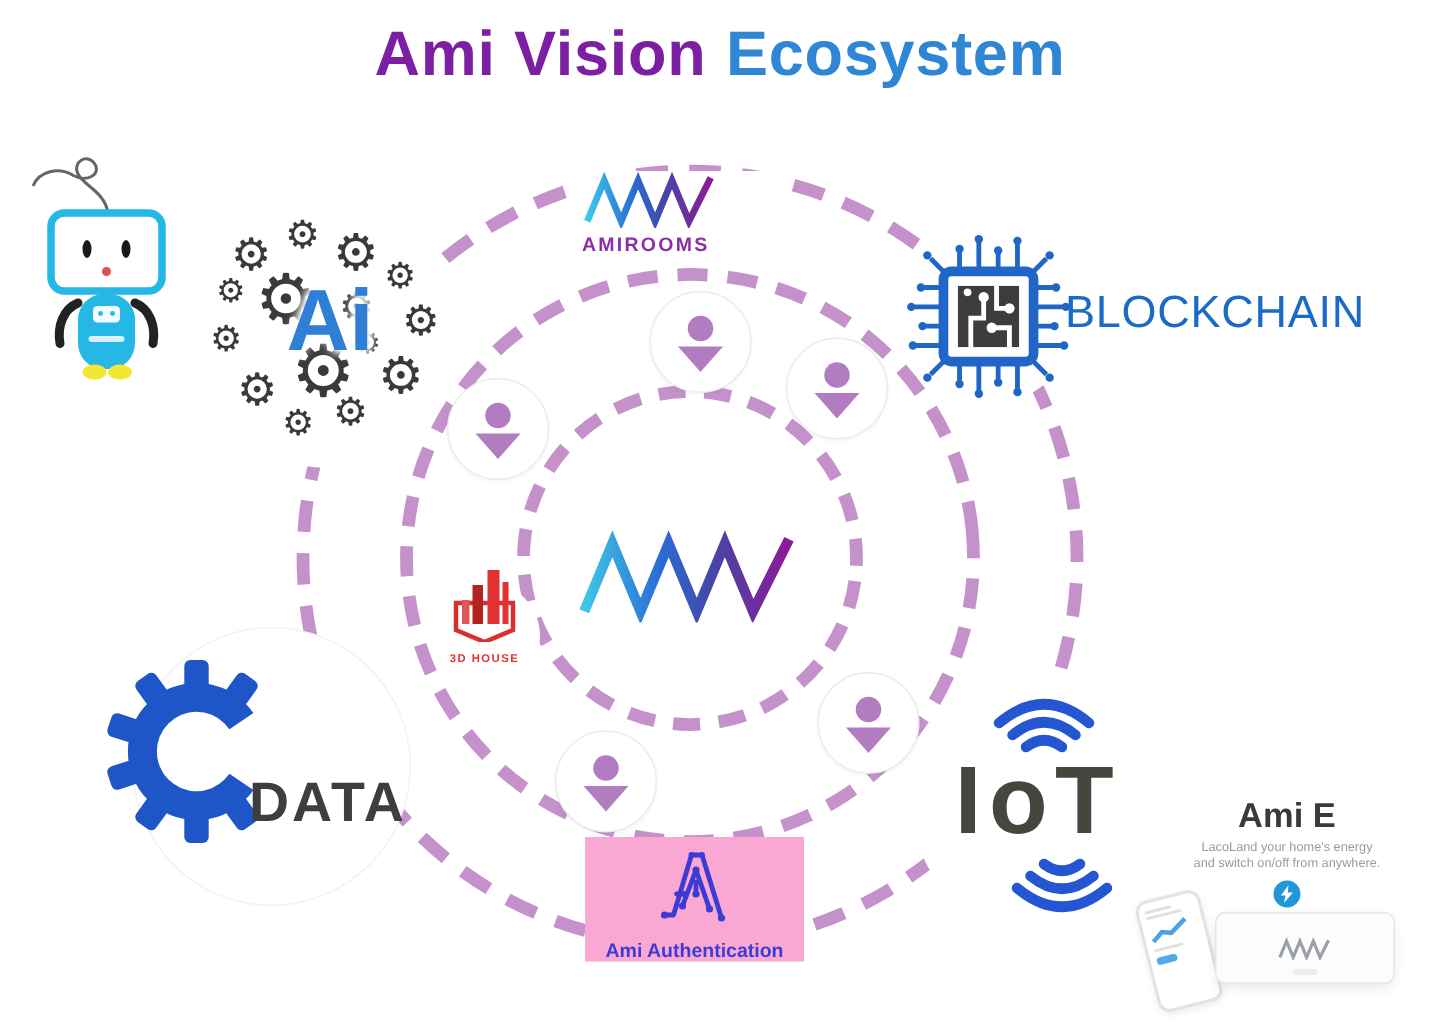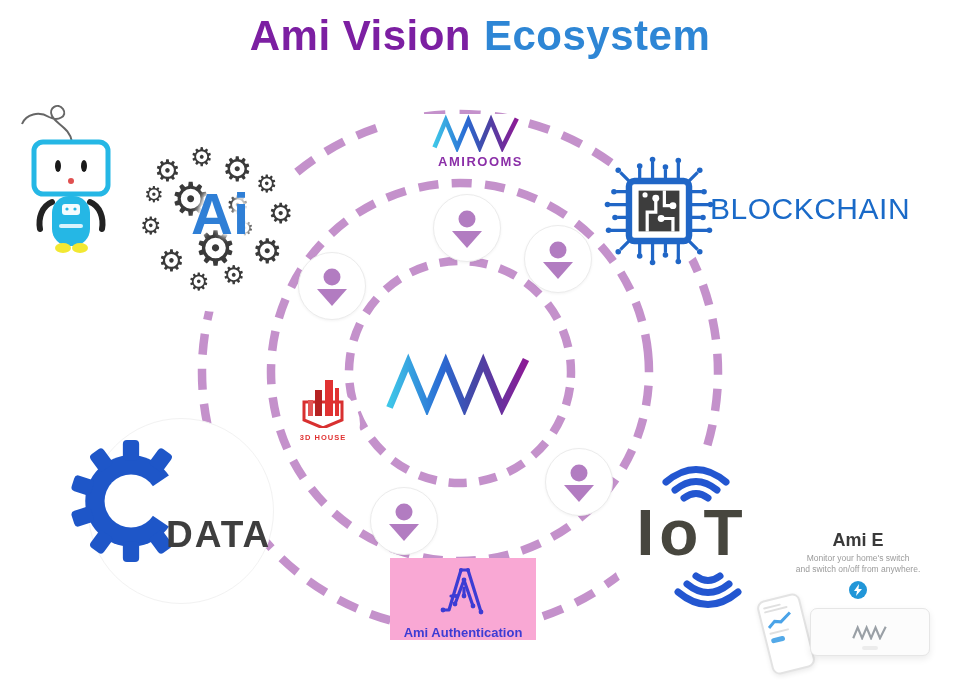--- a/index.html
+++ b/index.html
@@ -16,21 +16,21 @@
 
   
   .ring{fill:none;stroke:#c491cb;stroke-width:8.5;}
 
   
   .person{position:absolute;width:66px;height:66px;background:#fff;border:1px solid #ececec;
           border-radius:50%;display:flex;align-items:center;justify-content:center;
           box-shadow:0 1px 3px rgba(0,0,0,.05);}
 
   
-  .amirooms-box{position:absolute;left:388px;top:114px;width:135px;text-align:right;background:#fff;}
+  .amirooms-box{position:absolute;left:388px;top:114px;width:135px;text-align:left;background:#fff;}
   .amirooms-label{font-size:13px;font-weight:bold;color:#8b2fa8;letter-spacing:1.5px;margin-top:-2px;}
 
   
   .blockchain-label{position:absolute;left:710px;top:192px;font-size:30px;font-weight:400;
                     color:#1a6ac8;letter-spacing:0.5px;}
 
   
   .ai-box{position:absolute;left:136px;top:142px;width:168px;height:168px;}
   .gear{position:absolute;font-family:"DejaVu Sans",sans-serif;color:#3a3a3a;line-height:1;}
   .ai-text{position:absolute;left:0;right:0;top:38px;text-align:center;font-size:58px;font-weight:800;
@@ -50,21 +50,21 @@
 
   
   .house-label{font-size:7.5px;font-weight:bold;color:#e03232;letter-spacing:1px;margin-top:1px;}
 
   
   .auth-box{position:absolute;left:390px;top:558px;width:146px;text-align:center;background:#f9a8d4;padding-top:2px;}
   .auth-label{font-size:13px;font-weight:bold;color:#3c3cd4;margin-top:3px;}
 
   
   .amie{position:absolute;left:758px;top:530px;width:200px;height:150px;text-align:center;}
-  .amie-title{font-size:18px;font-weight:bold;color:#3a3a3a;}
+  .amie-title{font-size:23px;font-weight:bold;color:#3a3a3a;}
   .amie-sub{font-size:8.5px;color:#9b9b9b;line-height:1.35;margin-top:2px;}
   .phone{position:absolute;left:6px;top:66px;width:40px;height:72px;background:#fff;border:2px solid #e3e3e3;
          border-radius:8px;transform:rotate(-14deg);box-shadow:0 2px 5px rgba(0,0,0,.08);}
   .scr{position:absolute;left:4px;right:4px;top:5px;display:flex;flex-direction:column;gap:2px;align-items:flex-start;}
   .bar{height:2px;background:#e0e0e0;border-radius:1px;}
   .b1{width:18px}.b2{width:24px}.b3{width:20px}
   .pill{width:14px;height:5px;background:#53a9e8;border-radius:3px;margin-top:2px;}
   .ebox{position:absolute;left:52px;top:78px;width:118px;height:46px;background:#fcfcfc;border:1px solid #e6e6e6;
         border-radius:7px;box-shadow:0 3px 7px rgba(0,0,0,.08);display:flex;align-items:center;justify-content:center;}
   .ebtn{position:absolute;bottom:5px;left:50%;transform:translateX(-50%);width:16px;height:4px;background:#ececec;border-radius:2px;}
@@ -262,21 +262,21 @@
           <circle cx="28" cy="10" r="2.0"></circle>
           <circle cx="35" cy="10" r="2.0"></circle>
       </g>
     </svg>
     <div class="auth-label">Ami Authentication</div>
   </div>
 
   <div class="amie">
     <div class="amie-title">Ami E</div>
     <div class="amie-sub">
-      <span>Monitor your home's switch</span><br>
+      <span>LacoLand your home's energy</span><br>
       <span>and switch on/off from anywhere.</span>
     </div>
     <svg width="20" height="20" viewBox="0 0 20 20" style="margin-top:4px">
       <circle cx="10" cy="10" r="9" fill="#2196d8"></circle>
       <polygon points="11,4 6,11 9,11 8,16 14,9 10.5,9" fill="#fff"></polygon>
     </svg>
     <div class="phone">
       <div class="scr">
         <div class="bar b1"></div>
         <div class="bar b2"></div>

